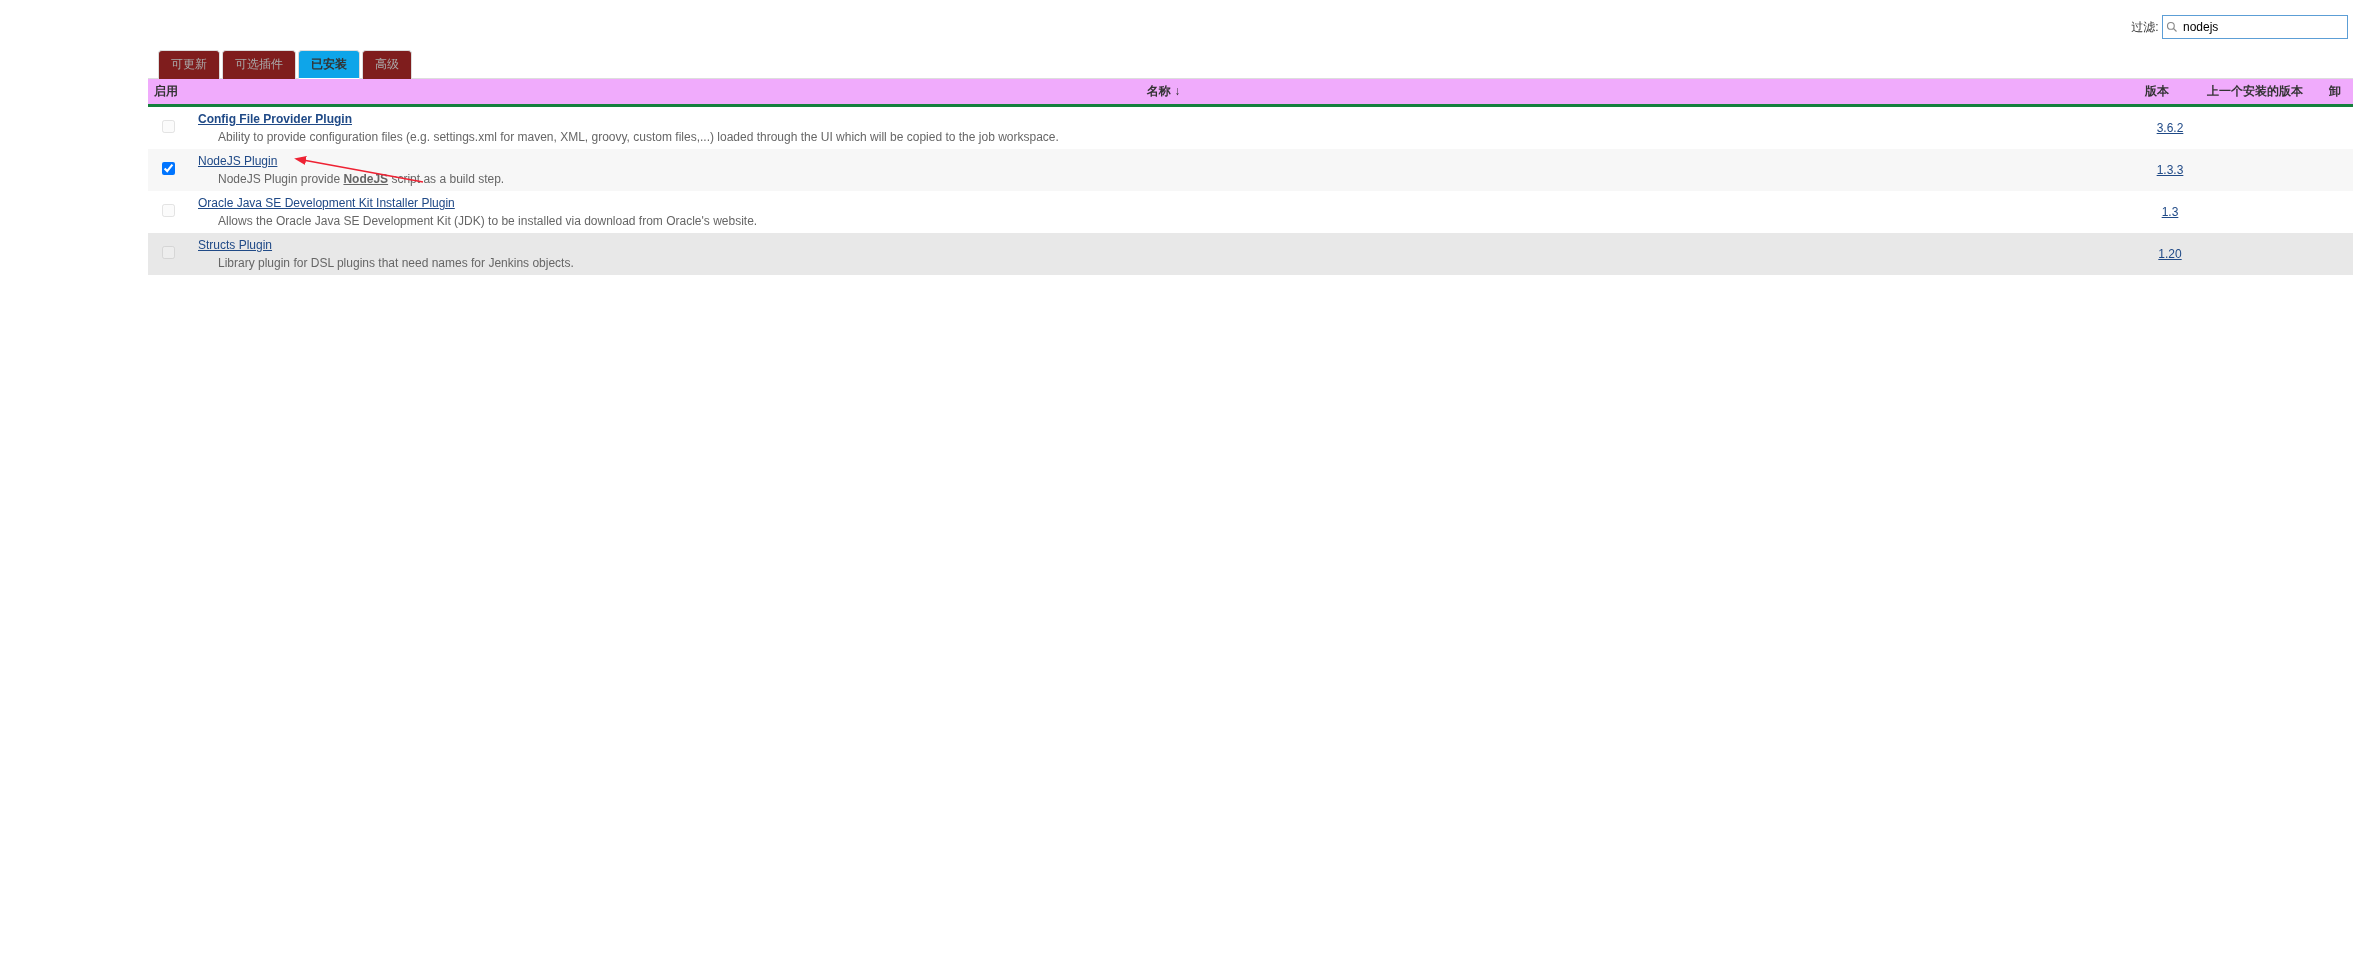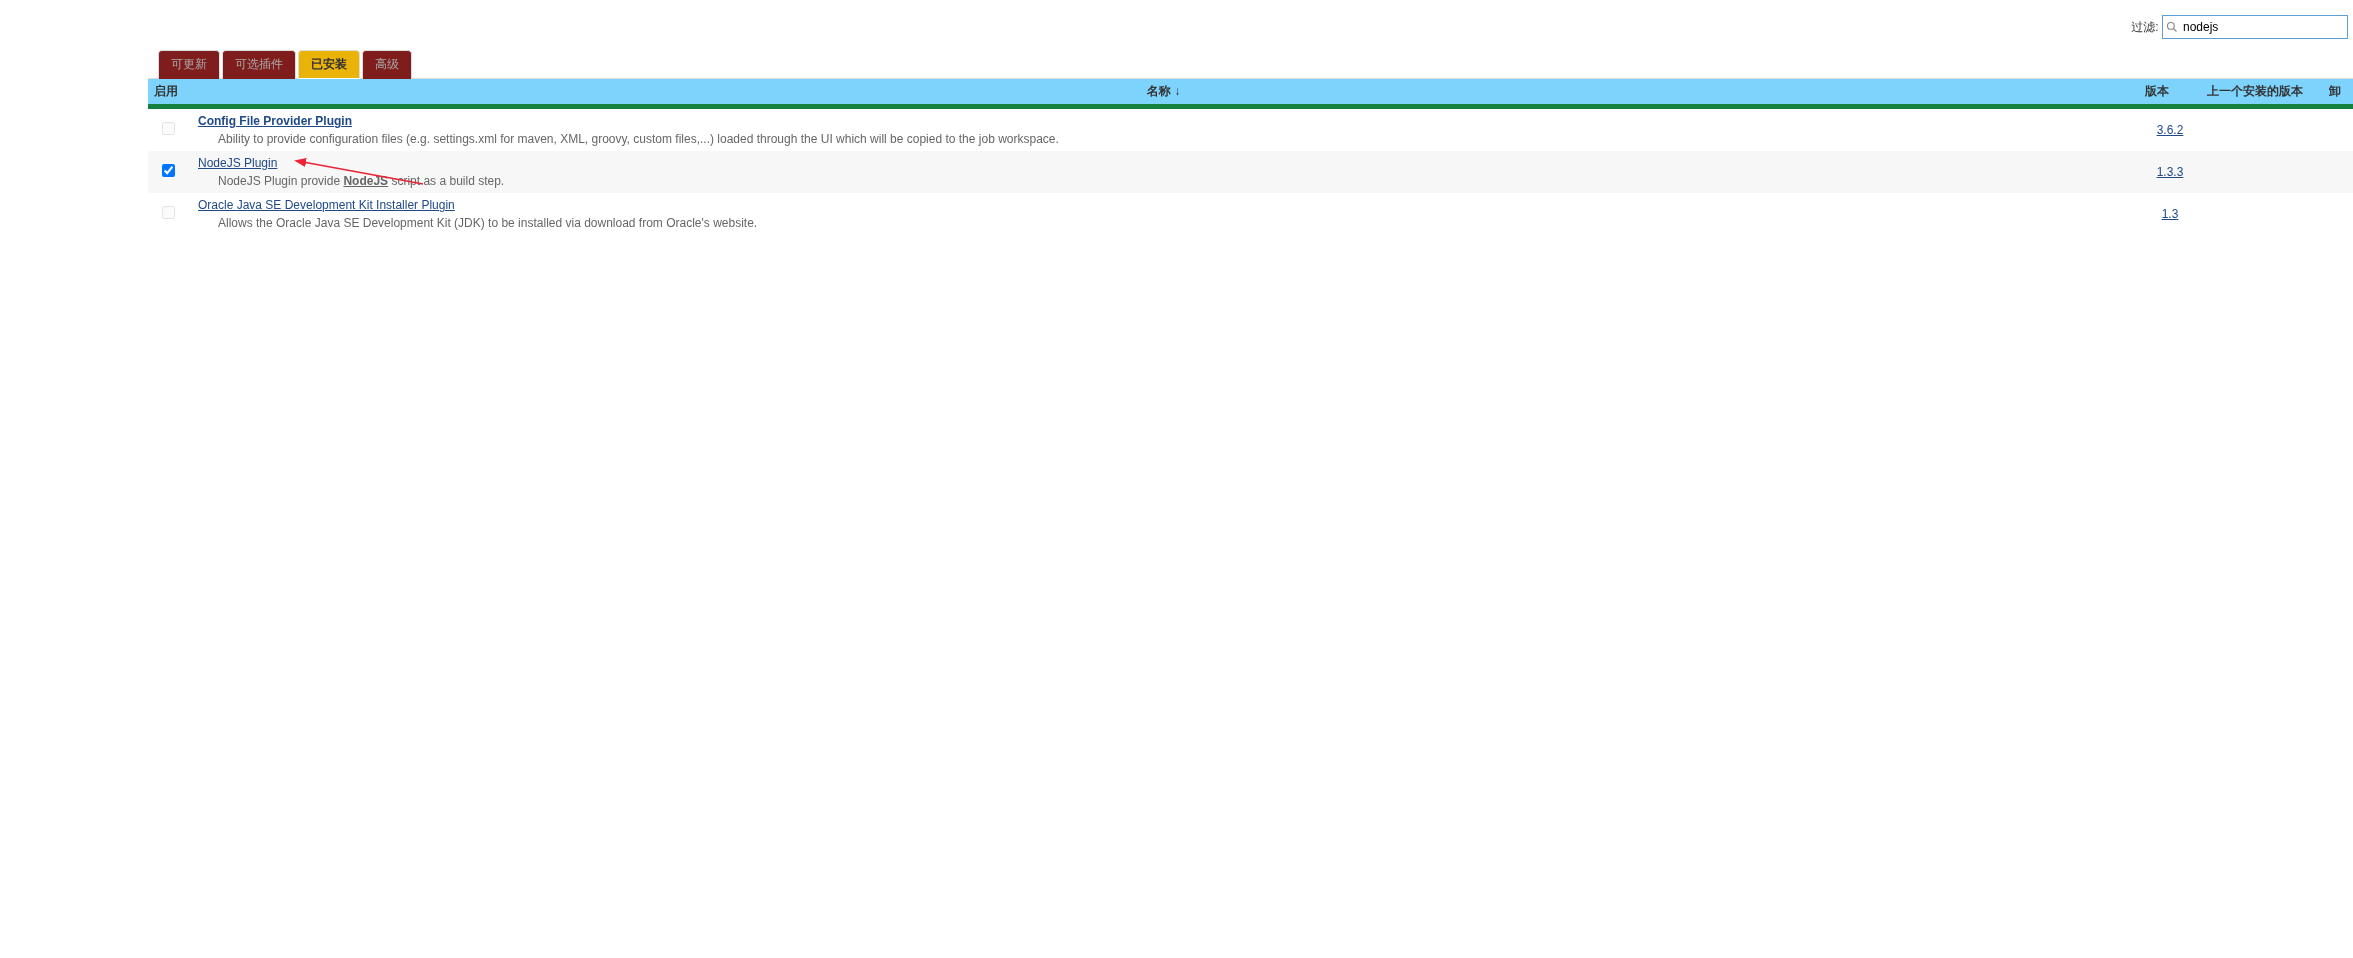--- a/index.html
+++ b/index.html
@@ -64,36 +64,36 @@
       font-size: 12px;
       color: #aaa;
       cursor: pointer;
       background: #7f1d1d;
       position: relative;
       top: 1px;
     }
     .tabs li.active {
       color: #333;
       font-weight: bold;
-      background: #eab308;
+      background: #0ea5e9;
       border-bottom: 1px solid #fff;
       z-index: 2;
     }
     table.plugins {
       width: 100%;
       border-collapse: collapse;
       border-top: 1px solid #ddd;
     }
     table.plugins th {
-      background: #7dd3fc;
+      background: #f0abfc;
       font-weight: bold;
       font-size: 12px;
       text-align: left;
       padding: 4px 6px;
-      border-bottom: 5px solid #15803d;
+      border-bottom: 3px solid #15803d;
       white-space: nowrap;
     }
     table.plugins th.name-col {
       text-align: center;
     }
     table.plugins td {
       padding: 5px 6px;
       vertical-align: middle;
       font-size: 12px;
     }
@@ -221,16 +221,28 @@
             <td>
               <div class="name-inner">
                 <div class="plugin-name" style="position: relative;"><a href="#">Oracle Java SE Development Kit Installer Plugin</a></div>
                 <div class="plugin-desc">Allows the Oracle Java SE Development Kit (JDK) to be installed via download from Oracle's website.</div>
               </div>
             </td>
             <td class="version-col"><a href="#" class="version-link">1.3</a></td>
             <td class="prev-col"></td>
             <td class="uninstall-col"></td>
           </tr>
+          <tr class="row-disabled">
+            <td class="enable-col"><input type="checkbox" disabled="" style=""></td>
+            <td>
+              <div class="name-inner">
+                <div class="plugin-name" style="position: relative;"><a href="#">Structs Plugin</a></div>
+                <div class="plugin-desc">Library plugin for DSL plugins that need names for Jenkins objects.</div>
+              </div>
+            </td>
+            <td class="version-col"><a href="#" class="version-link">1.20</a></td>
+            <td class="prev-col"></td>
+            <td class="uninstall-col"></td>
+          </tr>
         </tbody>
     </table>
   </div>
 </div>
 
 </body></html>

